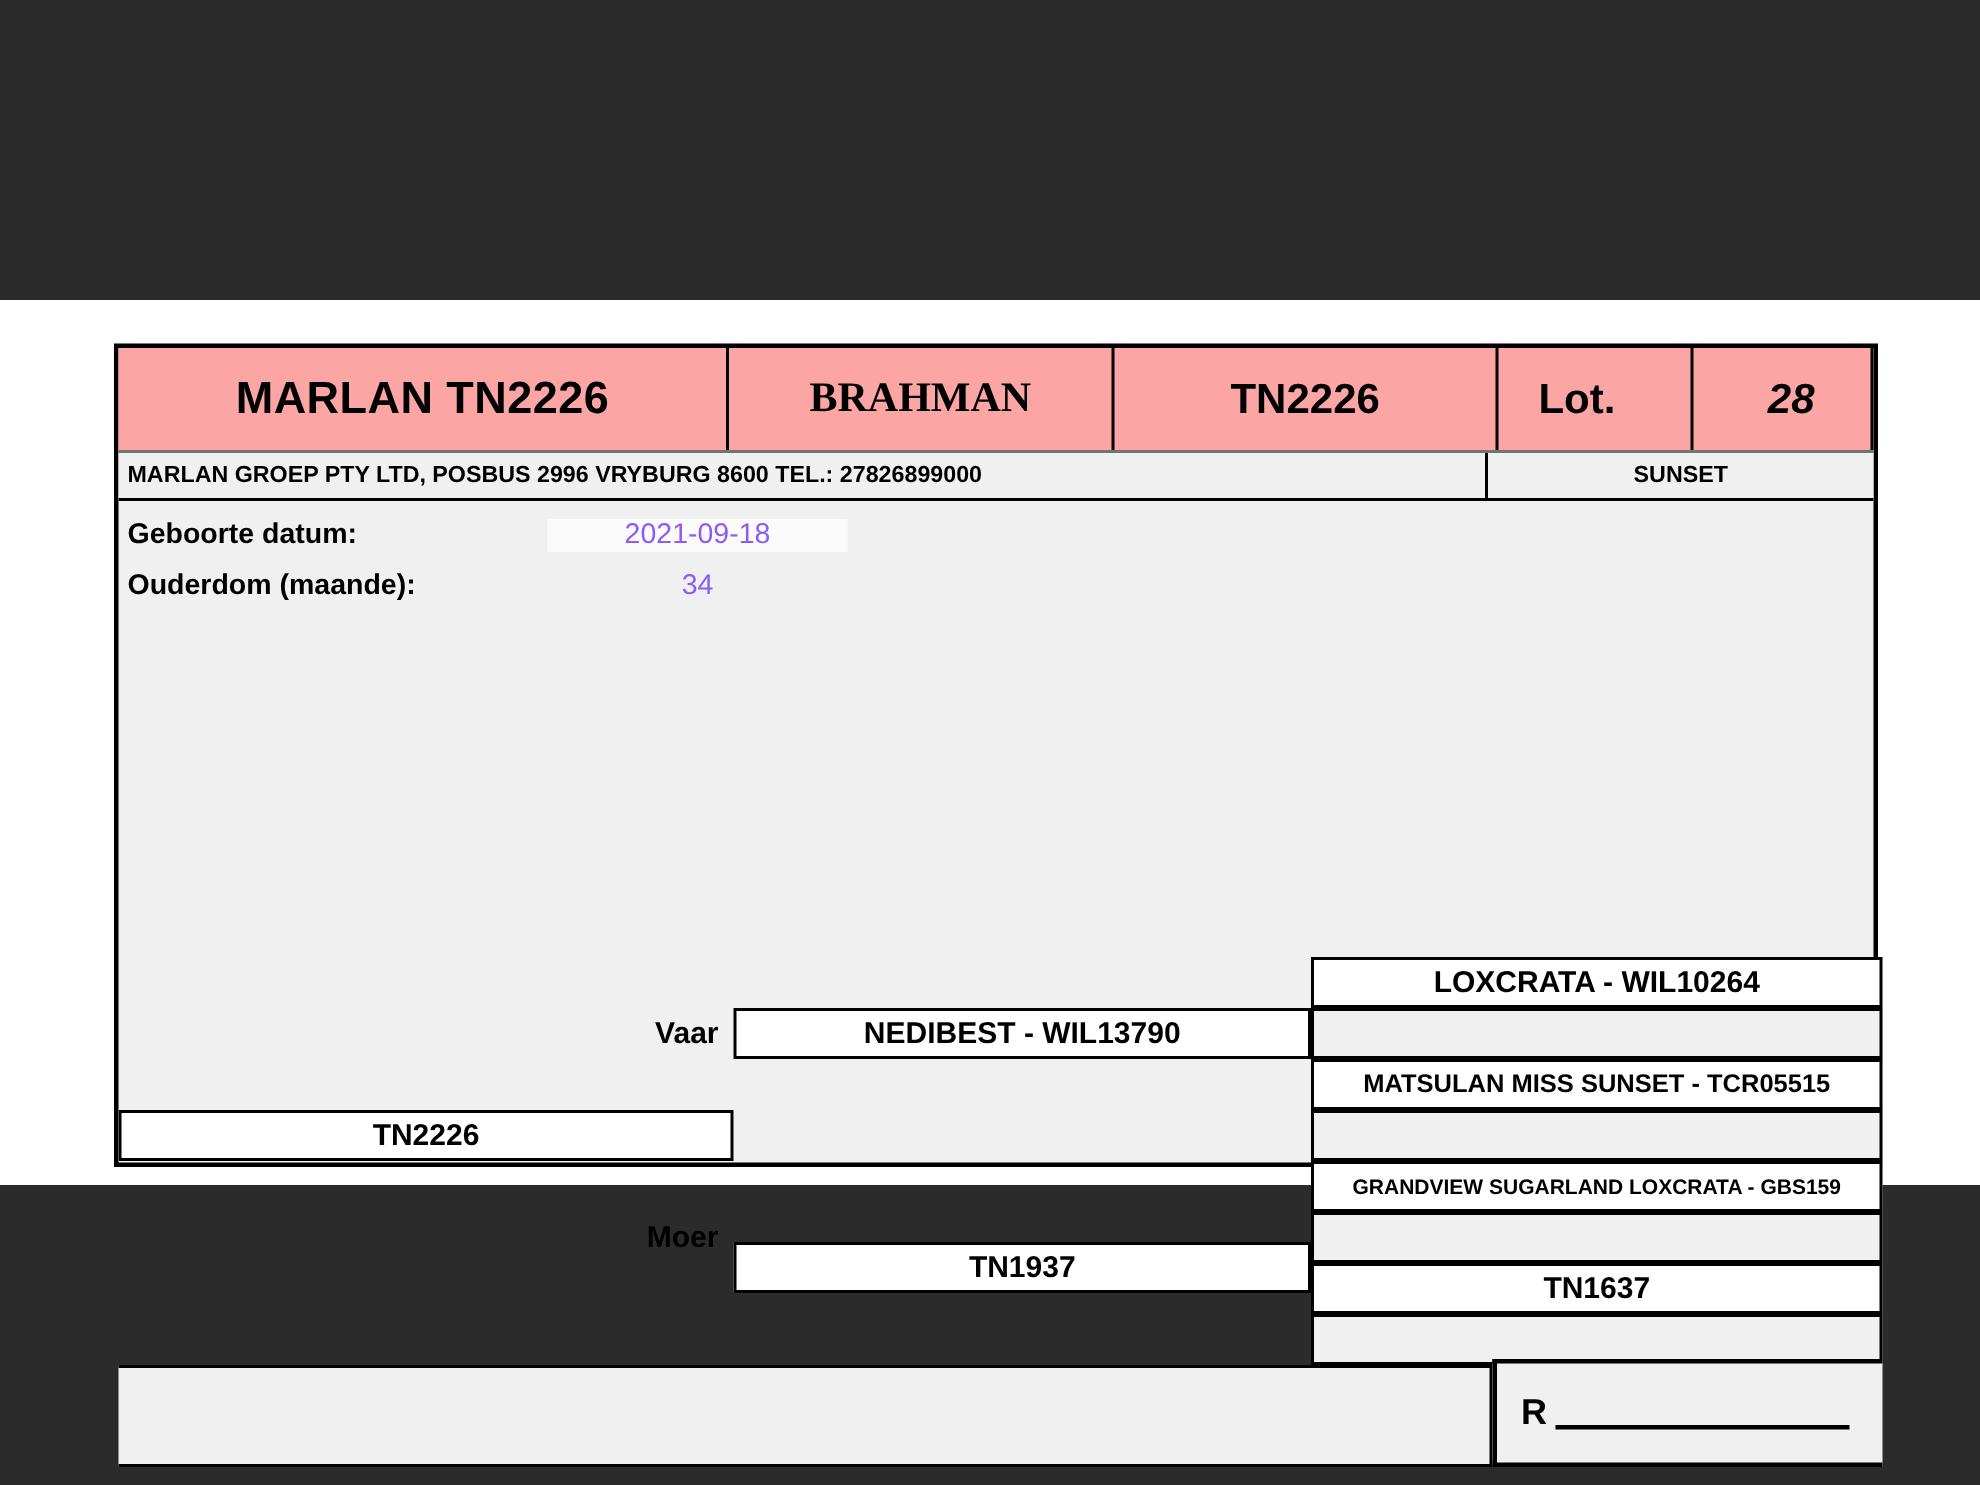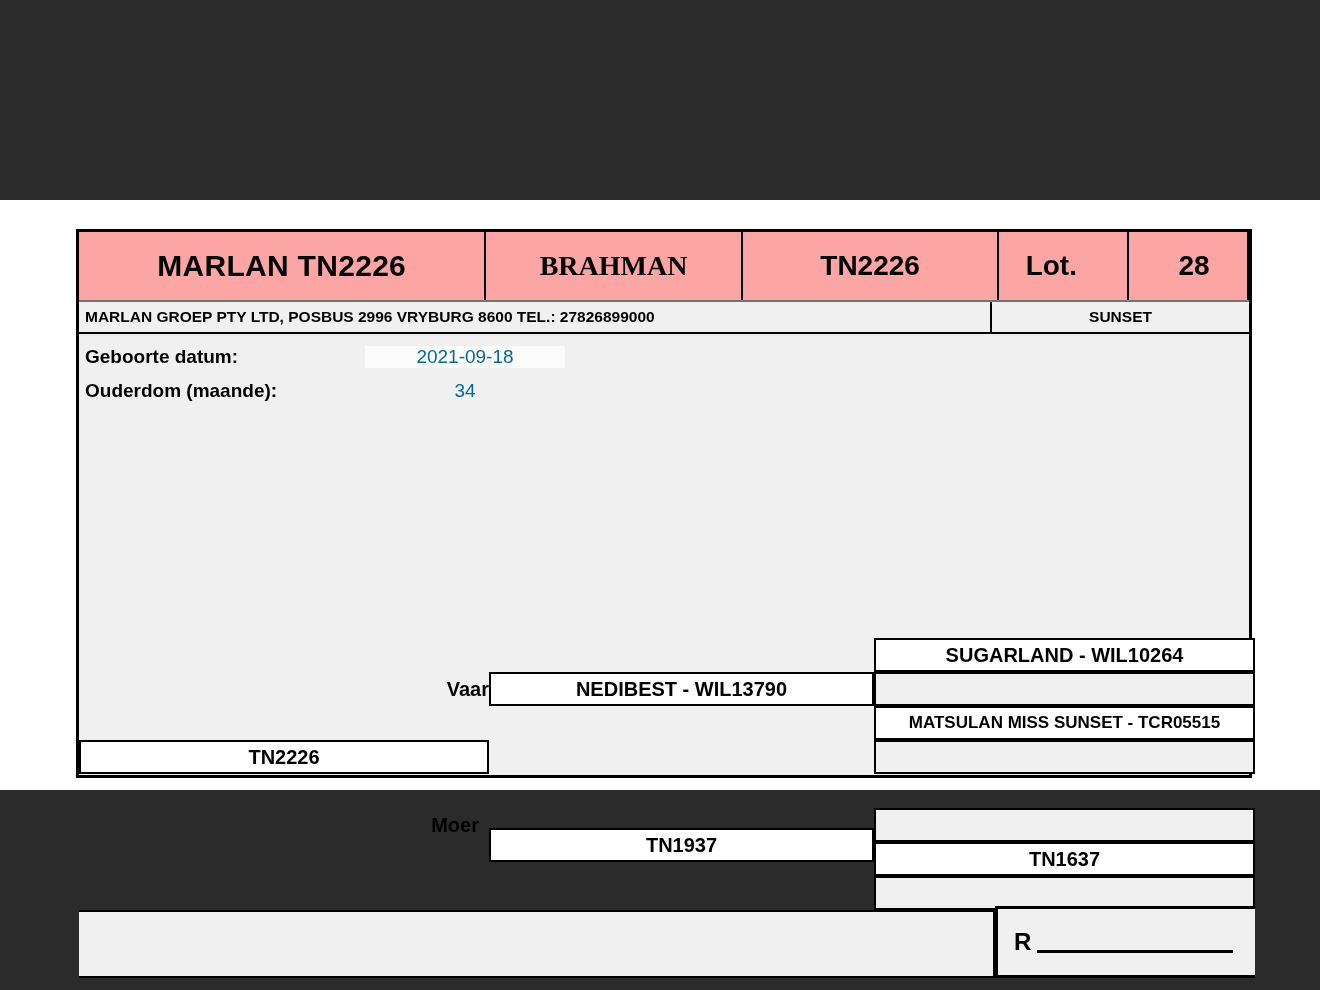--- a/index.html
+++ b/index.html
@@ -50,21 +50,21 @@
     justify-content: center;
     border-right: 2px solid #000;
     box-sizing: border-box;
     font-weight: bold;
     color: #000;
   }
   .h-name   { width: 408px; font-size: 30px; letter-spacing: .3px; }
   .h-breed  { width: 257px; font-size: 28px; font-family: Liberation Serif, serif; }
   .h-tag    { width: 257px; font-size: 28px; }
   .h-lotlbl { width: 130px; font-size: 28px; justify-content: flex-end; padding-right: 24px; }
-  .h-lotnum { width: 120px; font-size: 28px; border-right: none; justify-content: flex-start; padding-left: 12px; }
+  .h-lotnum { width: 120px; font-size: 28px; border-right: none; justify-content: flex-start; padding-left: 12px; font-style: italic; }
 
   
   .breeder-row {
     position: absolute;
     left: 0;
     top: 70px;
     width: 100%;
     height: 32px;
     display: flex;
     border-bottom: 2px solid #000;
@@ -105,21 +105,21 @@
   }
   .info-label {
     width: 280px;
     font-size: 19px;
     font-weight: bold;
     color: #000;
   }
   .info-value {
     width: 200px;
     font-size: 19px;
-    color: #0369a1;
+    color: #8b5cf6;
     text-align: center;
     background: #fbfbfb;
   }
   .info-value.plain { background: transparent; text-align: center; }
 
   
   .ped-box {
     position: absolute;
     border: 2px solid #000;
     box-sizing: border-box;
@@ -153,21 +153,21 @@
   .b-gp1   { left: 795px; top: 406px; width: 381px; height: 34px; font-size: 20px; }
   .b-gp2   { left: 795px; top: 474px; width: 381px; height: 34px; font-size: 17px; }
   .b-gp3   { left: 795px; top: 542px; width: 381px; height: 34px; font-size: 14px; }
   .b-gp4   { left: 795px; top: 610px; width: 381px; height: 34px; font-size: 20px; }
   
   .blank-1 { left: 795px; top: 440px; width: 381px; height: 34px; }
   .blank-2 { left: 795px; top: 508px; width: 381px; height: 34px; }
   .blank-3 { left: 795px; top: 576px; width: 381px; height: 34px; }
   .blank-4 { left: 795px; top: 644px; width: 381px; height: 34px; }
 
-  .lbl-sire { left: 260px; top: 446px; width: 150px; }
+  .lbl-sire { left: 250px; top: 446px; width: 150px; }
   .lbl-dam  { left: 250px; top: 582px; width: 150px; }
 
   
   .remarks-title {
     position: absolute;
     left: 150px;
     top: 648px;
     font-size: 21px;
     font-weight: bold;
     color: #000;
@@ -242,24 +242,25 @@
     </div>
 
     <div class="ped-box b-self">TN2226</div>
 
     <div class="ped-label lbl-sire">Vaar</div>
     <div class="ped-box b-sire">NEDIBEST - WIL13790</div>
 
     <div class="ped-label lbl-dam">Moer</div>
     <div class="ped-box b-dam">TN1937</div>
 
-    <div class="ped-box b-gp1">SUGARLAND - WIL10264</div>
+    <div class="ped-box b-gp1">LOXCRATA - WIL10264</div>
     <div class="blank-box blank-1"></div>
     <div class="ped-box b-gp2">MATSULAN MISS SUNSET - TCR05515</div>
     <div class="blank-box blank-2"></div>
+    <div class="ped-box b-gp3">GRANDVIEW SUGARLAND LOXCRATA - GBS159</div>
     <div class="blank-box blank-3"></div>
     <div class="ped-box b-gp4">TN1637</div>
     <div class="blank-box blank-4"></div>
 
     <div class="remarks-area"></div>
 
     <div class="price-box">
       <span class="price-r">R</span>
       <span class="price-line"></span>
     </div>

